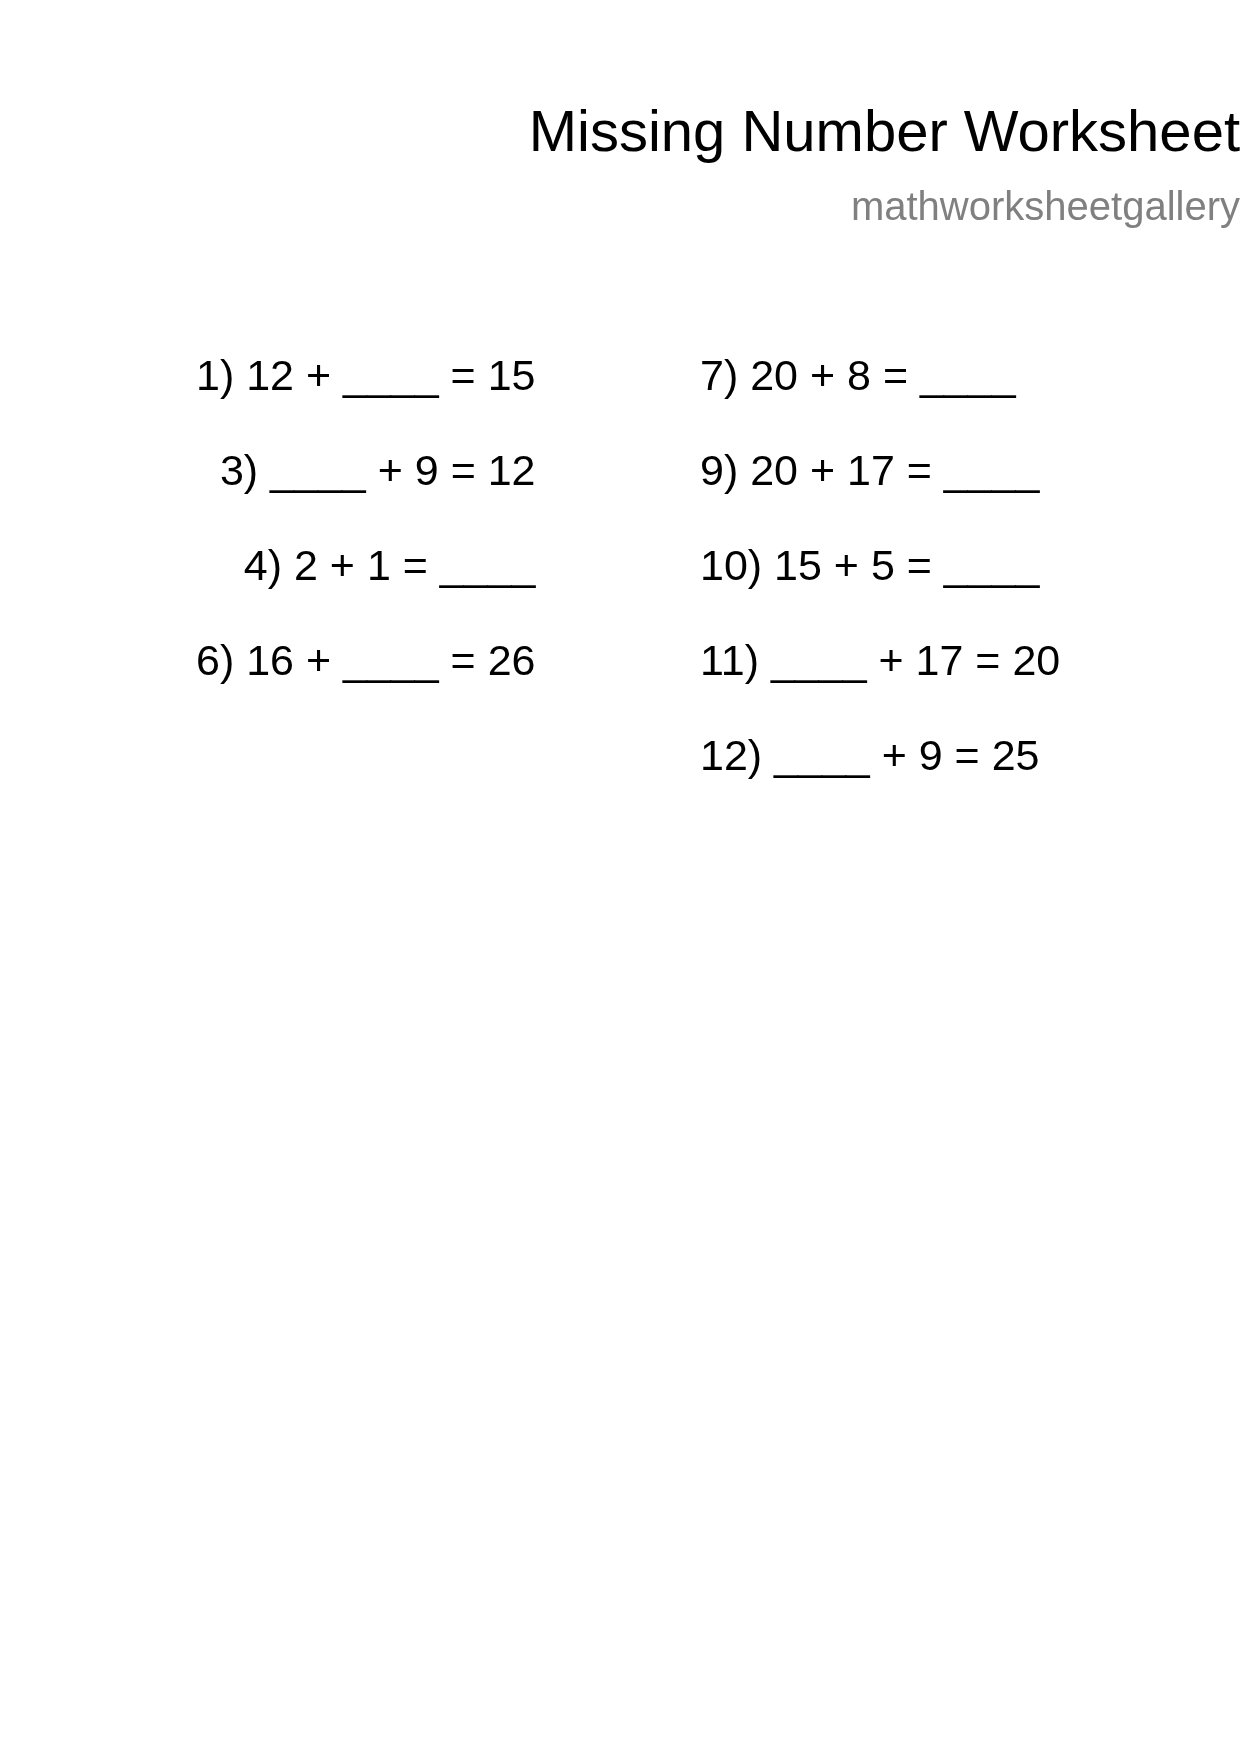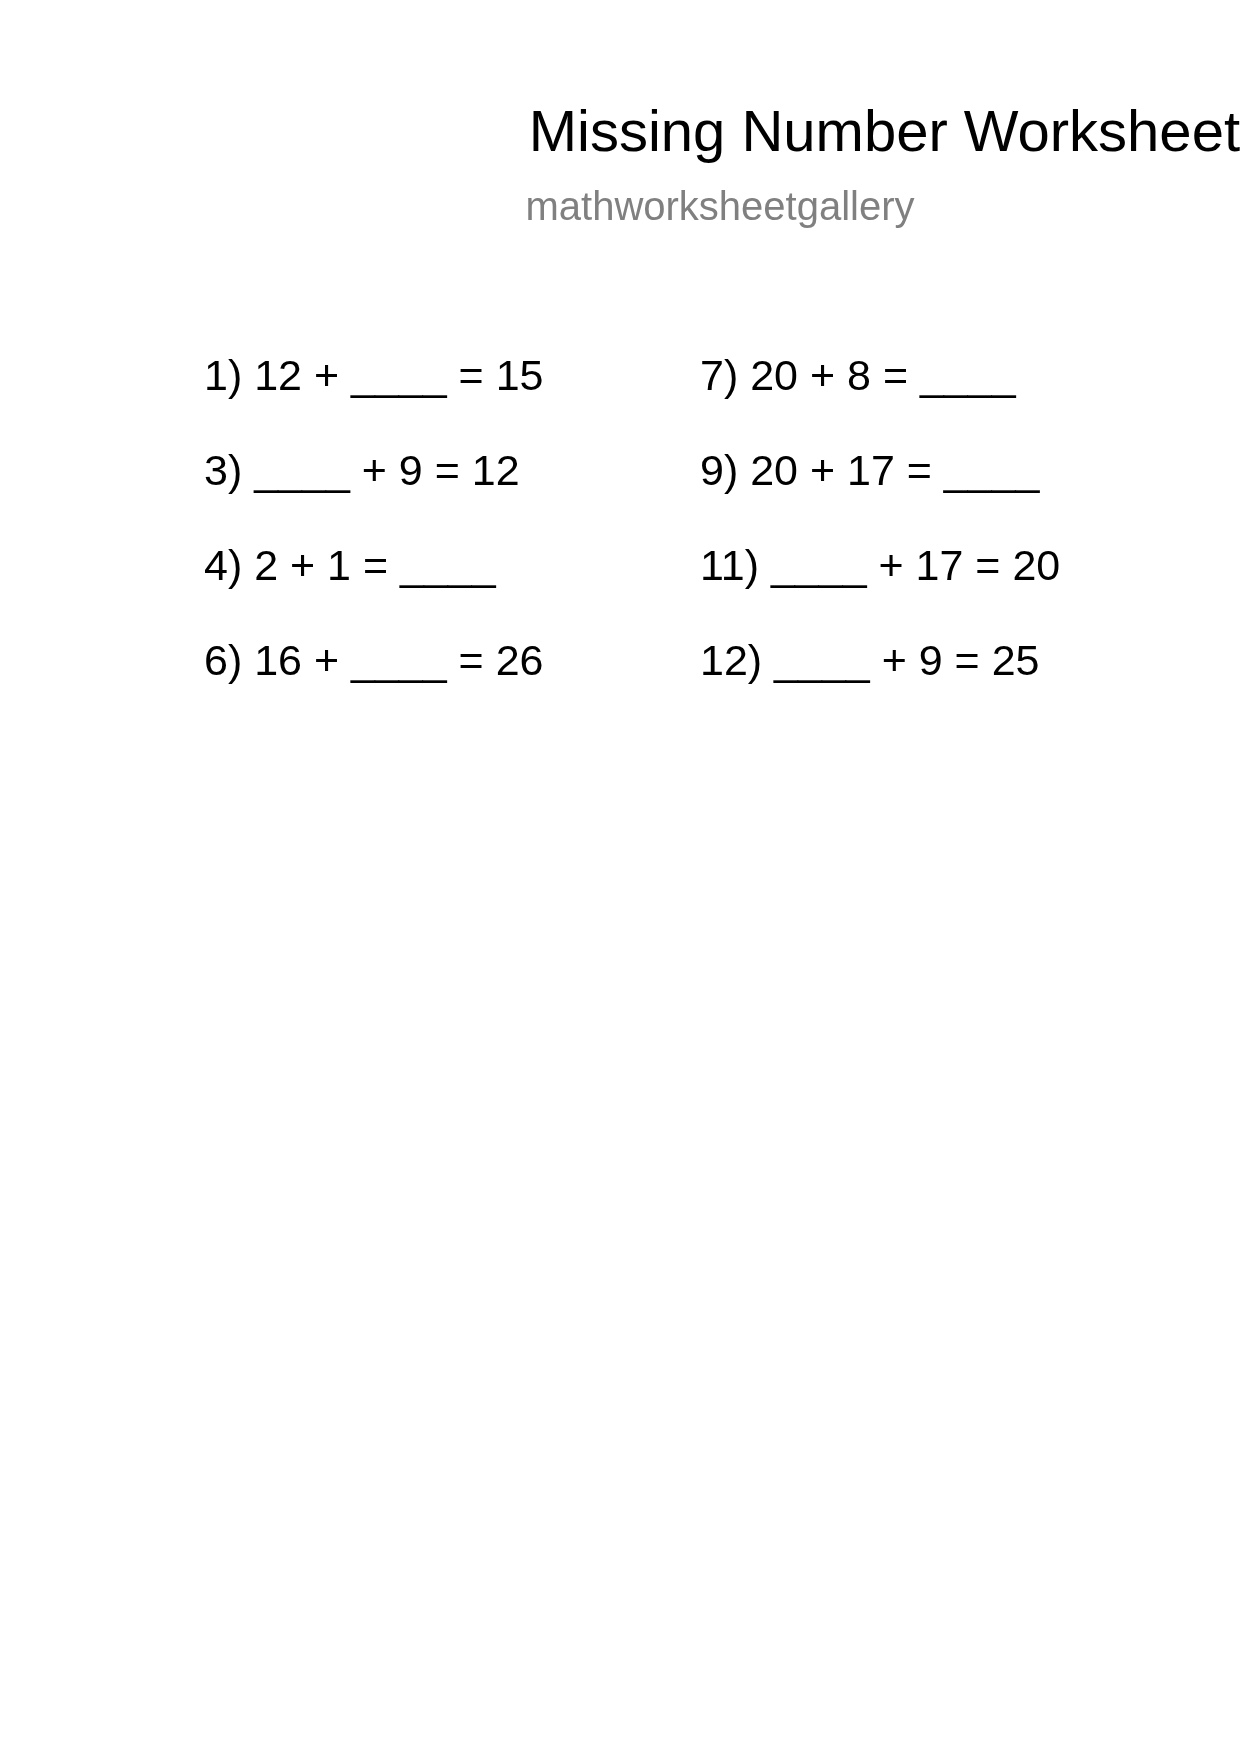--- a/index.html
+++ b/index.html
@@ -1,37 +1,38 @@
 <!DOCTYPE html>
 <html><head>
 <meta charset="utf-8">
 <style>
   html, body { margin: 0; padding: 0; background: #ffffff; }
   body { width: 1240px; height: 1754px; position: relative; overflow: hidden;
          font-family: "Liberation Sans", sans-serif; color: #000; }
   .title { position: absolute; top: 96px; left: 0; width: 1240px; padding-left: 60px; box-sizing: border-box;
            text-align: right; font-size: 58px; line-height: 70px; }
   .subtitle { position: absolute; top: 182px; left: 0; width: 1240px; padding-left: 200px; box-sizing: border-box;
-              text-align: center; font-size: 40px; line-height: 48px; color: #808080; }
+              text-align: right; font-size: 40px; line-height: 48px; color: #808080; }
   .col { position: absolute; top: 345px; }
-  .col.left { left: 204px; }
+  .col.left { left: 196px; text-align: right; }
   .col.right { left: 700px; }
   .problem { height: 95px; font-size: 43px; line-height: 60px; white-space: pre; }
 </style>
 </head>
 <body>
 
 <div class="title">Missing Number Worksheet</div>
 <div class="subtitle">mathworksheetgallery</div>
 
 <div class="col left">
   <div class="problem">1) 12 + ____ = 15</div>
   <div class="problem">3) ____ + 9 = 12</div>
   <div class="problem">4) 2 + 1 = ____</div>
   <div class="problem">6) 16 + ____ = 26</div>
 </div>
 
 <div class="col right">
   <div class="problem">7) 20 + 8 = ____</div>
   <div class="problem">9) 20 + 17 = ____</div>
+  <div class="problem">10) 15 + 5 = ____</div>
   <div class="problem">11) ____ + 17 = 20</div>
   <div class="problem">12) ____ + 9 = 25</div>
 </div>
 
 </body></html>

